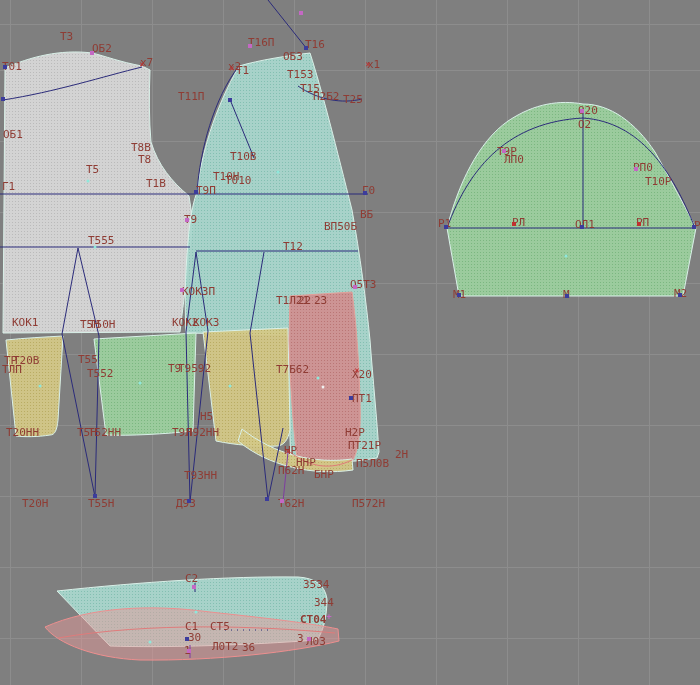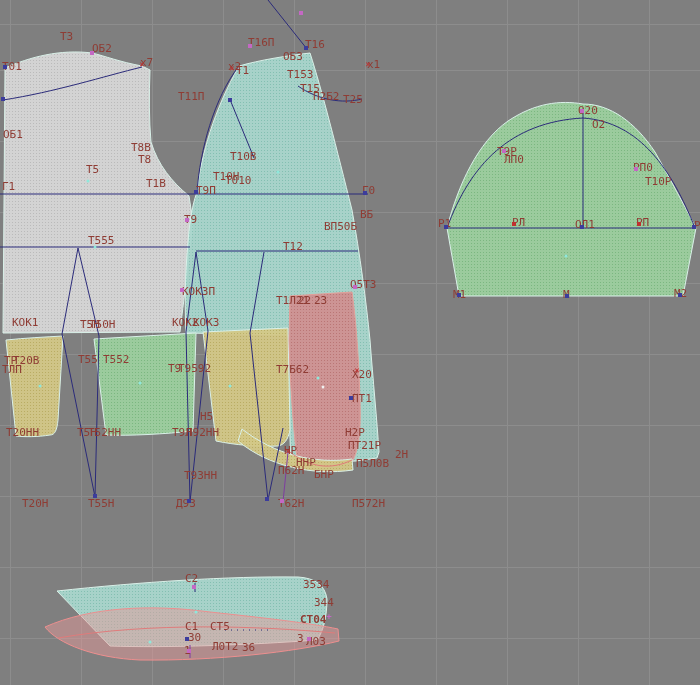--- a/index.html
+++ b/index.html
@@ -125,21 +125,21 @@
       <span class="lbl" style="left: 182px; top: 287px;">КОК3П</span>
       <span class="lbl" style="left: 12px; top: 318px;">КОК1</span>
       <span class="lbl" style="left: 80px; top: 320px;">Т5Н</span>
       <span class="lbl" style="left: 89px; top: 320px;">Т50Н</span>
       <span class="lbl" style="left: 172px; top: 318px;">КОК2</span>
       <span class="lbl" style="left: 193px; top: 318px;">КОК3</span>
       <span class="lbl" style="left: 4px; top: 356px;">ТР</span>
       <span class="lbl" style="left: 13px; top: 356px;">Т20В</span>
       <span class="lbl" style="left: 2px; top: 365px;">ТЛП</span>
       <span class="lbl" style="left: 78px; top: 355px;">Т55</span>
-      <span class="lbl" style="left: 87px; top: 355px; margin-left: 16px;">Т552</span>
+      <span class="lbl" style="left: 87px; top: 369px;">Т552</span>
       <span class="lbl" style="left: 168px; top: 364px;">Т9</span>
       <span class="lbl" style="left: 178px; top: 364px;">Т9592</span>
       <span class="lbl" style="left: 200px; top: 412px;">Н5</span>
       <span class="lbl" style="left: 6px; top: 428px;">Т20НН</span>
       <span class="lbl" style="left: 77px; top: 428px;">Т5Н</span>
       <span class="lbl" style="left: 88px; top: 428px;">Т52НН</span>
       <span class="lbl" style="left: 172px; top: 428px;">Т9Л</span>
       <span class="lbl" style="left: 186px; top: 428px;">Н92НН</span>
       <span class="lbl" style="left: 350px; top: 280px;">О5Т3</span>
       <span class="lbl" style="left: 276px; top: 296px;">Т1Л21</span>
@@ -156,21 +156,21 @@
       <span class="lbl" style="left: 278px; top: 466px;">П62Н</span>
       <span class="lbl" style="left: 296px; top: 458px;">ННР</span>
       <span class="lbl" style="left: 314px; top: 470px;">БНР</span>
       <span class="lbl" style="left: 22px; top: 499px;">Т20Н</span>
       <span class="lbl" style="left: 88px; top: 499px;">Т55Н</span>
       <span class="lbl" style="left: 176px; top: 499px;">Д9З</span>
       <span class="lbl" style="left: 184px; top: 471px;">Т93НН</span>
       <span class="lbl" style="left: 278px; top: 499px;">Т62Н</span>
       <span class="lbl" style="left: 352px; top: 499px;">П572Н</span>
       <span class="lbl" style="left: 578px; top: 106px;">О20</span>
-      <span class="lbl" style="left: 592px; top: 120px;">О2</span>
+      <span class="lbl" style="left: 578px; top: 120px;">О2</span>
       <span class="lbl" style="left: 497px; top: 147px;">Т9Р</span>
       <span class="lbl" style="left: 504px; top: 155px;">ЛП0</span>
       <span class="lbl" style="left: 633px; top: 163px;">РП0</span>
       <span class="lbl" style="left: 645px; top: 177px;">Т10Р</span>
       <span class="lbl" style="left: 438px; top: 219px;">Р1</span>
       <span class="lbl" style="left: 512px; top: 218px;">РЛ</span>
       <span class="lbl" style="left: 575px; top: 220px;">ОЛ1</span>
       <span class="lbl" style="left: 636px; top: 218px;">РП</span>
       <span class="lbl" style="left: 694px; top: 221px;">Р</span>
       <span class="lbl" style="left: 453px; top: 290px;">М1</span>

